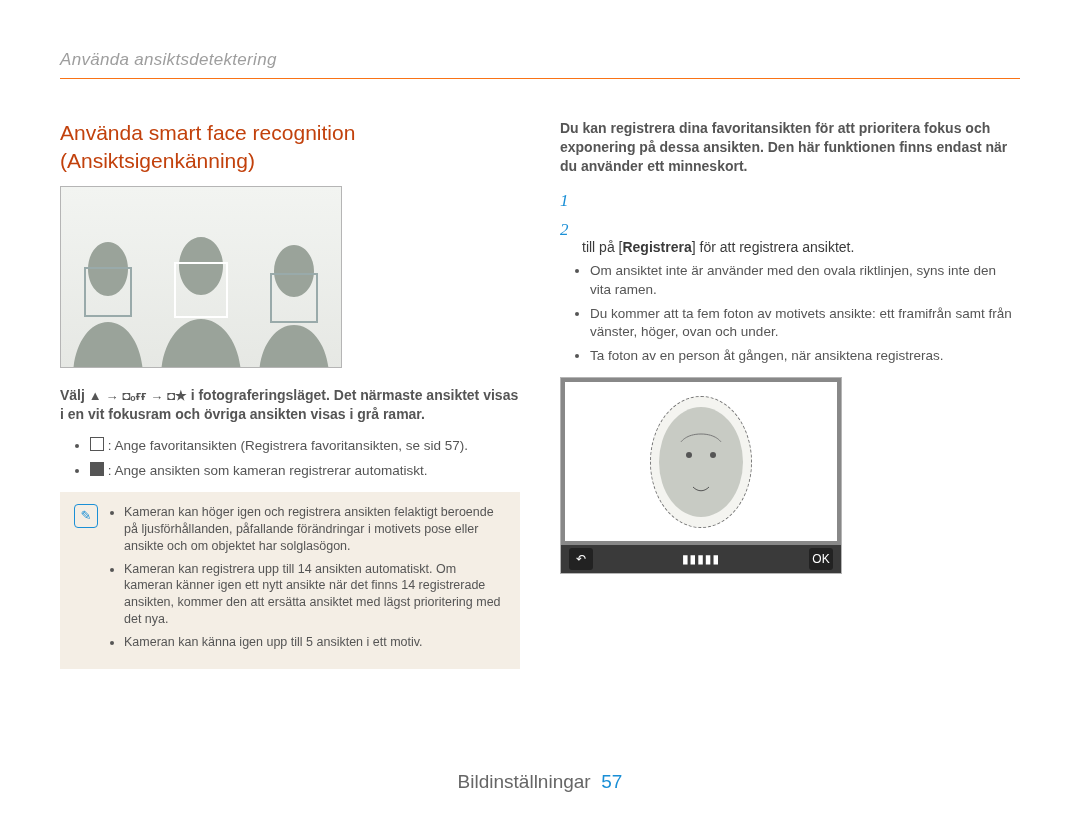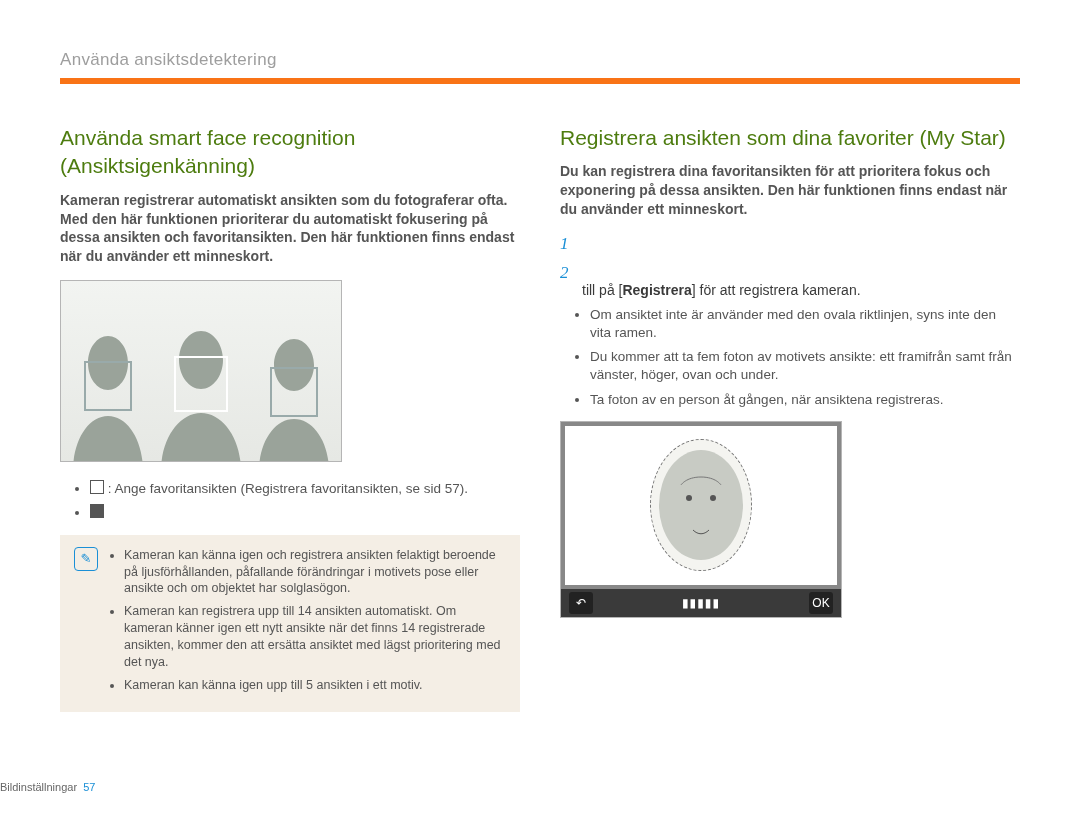--- a/index.html
+++ b/index.html
@@ -11,34 +11,35 @@
     height: 815px;
     box-sizing: border-box;
     padding: 50px 60px 30px 60px;
     position: relative;
   }
   .header {
     color: #9e9e9e;
     font-size: 17px;
     font-weight: 300;
     letter-spacing: 0.3px;
-    border-bottom: 6px solid #f97316;
+    border-bottom: 1px solid #f97316;
     padding-bottom: 8px;
     margin-bottom: 40px;
+    font-style: italic;
   }
   .columns {
     display: flex;
     gap: 40px;
   }
   .col {
     flex: 1;
     min-width: 0;
   }
   h2 {
-    color: #4d7c0f;
+    color: #c2410c;
     font-size: 21px;
     font-weight: 400;
     margin: 0 0 10px 0;
     line-height: 1.35;
   }
   .para {
     font-size: 14px;
     line-height: 1.35;
     margin: 0 0 14px 0;
     color: #555;
@@ -122,37 +123,36 @@
   }
   .note .marker {
     width:22px;height:22px;border:1px solid #1a8fd6;border-radius:4px;display:flex;align-items:center;justify-content:center;color:#1a8fd6;font-size:13px;flex:0 0 22px;
   }
   .note ul { margin:0; padding-left:16px;}
   .note li { font-size:12.5px; line-height:1.35; margin-bottom:6px; color:#555;}
   .icon-box { display:inline-block;width:12px;height:12px;border:1px solid #555;vertical-align:-1px;}
   .icon-box.filled{background:#555;}
   .footer {
     position:absolute;
-    bottom:22px; left:0; right:0; text-align:left; font-size:11px; color:#666;
+    bottom:22px; left:0; right:0; text-align:center; font-size:19px; color:#666;
   }
   .pagenum { color:#1a8fd6; }
   .smallicon { font-size:13px; }
   .btn-square{display:inline-flex;width:24px;height:22px;background:#222;color:#fff;align-items:center;justify-content:center;border-radius:3px;font-size:12px;}
   .dots{letter-spacing:1px;}
 </style>
 </head>
 <body>
 
 <div class="header">Använda ansiktsdetektering</div>
 
 <div class="columns">
 
   <div class="col">
     <h2>Använda smart face recognition (Ansiktsigenkänning)</h2>
-    <p class="para">Kameran registrerar automatiskt ansikten som du fotograferar ofta. Med den här funktionen prioriterar du automatiskt fokusering på dessa ansikten och favoritansikten. Den här funktionen finns endast när du använder ett minneskort.</p>
 
     <div class="fig">
       <div class="fig-inner fig-faces">
         <div class="person">
           <svg class="silhouette" viewBox="0 0 90 150">
               <path fill="#9aa39a" d="M45 15c11 0 20 12 20 27s-9 27-20 27-20-12-20-27 9-27 20-27zM10 150c0-30 15-55 35-55s35 25 35 55"></path>
             </svg>
           <div class="face-box gray" style="top:40px"></div>
         </div>
         <div class="person">
@@ -163,49 +163,57 @@
         </div>
         <div class="person">
           <svg class="silhouette" viewBox="0 0 90 150">
               <path fill="#9aa39a" d="M45 18c11 0 20 12 20 26s-9 26-20 26-20-12-20-26 9-26 20-26zM10 150c0-28 15-52 35-52s35 24 35 52"></path>
             </svg>
           <div class="face-box gray" style="top:46px"></div>
         </div>
       </div>
     </div>
 
+    <p class="para">
+      <span>Välj </span>
+      <span class="smallicon">▲</span>
+      <span class="smallicon">→</span>
+      <span class="smallicon">◘ₒғғ</span>
+      <span class="smallicon">→</span>
+      <span class="smallicon">◘★</span>
+      <span>   i fotograferingsläget. Det närmaste ansiktet visas i en vit fokusram och övriga ansikten visas i grå ramar.</span>
+    </p>
 
     <ul class="bullets">
       <li><span class="icon-box"></span><span> : Ange favoritansikten (Registrera favoritansikten, se sid 57).</span></li>
-      <li><span class="icon-box filled"></span></li>
+      <li><span class="icon-box filled"></span><span> : Ange ansikten som kameran registrerar automatiskt.</span></li>
     </ul>
 
     <div class="note">
       <div class="marker">✎</div>
       <ul>
-        <li>Kameran kan känna igen och registrera ansikten felaktigt beroende på ljusförhållanden, påfallande förändringar i motivets pose eller ansikte och om objektet har solglasögon.</li>
+        <li>Kameran kan höger igen och registrera ansikten felaktigt beroende på ljusförhållanden, påfallande förändringar i motivets pose eller ansikte och om objektet har solglasögon.</li>
         <li>Kameran kan registrera upp till 14 ansikten automatiskt. Om kameran känner igen ett nytt ansikte när det finns 14 registrerade ansikten, kommer den att ersätta ansiktet med lägst prioritering med det nya.</li>
         <li>Kameran kan känna igen upp till 5 ansikten i ett motiv.</li>
       </ul>
     </div>
   </div>
 
   <div class="col">
-    <h2>Registrera ansikten som dina favoriter (My Star)</h2>
     <p class="para">Du kan registrera dina favoritansikten för att prioritera fokus och exponering på dessa ansikten. Den här funktionen finns endast när du använder ett minneskort.</p>
 
     <div class="step">
       <span class="num">1</span>
     </div>
 
     <div class="step">
       <span class="num">2</span>
       <div>
         <br>
-        <span>till på [</span><b>Registrera</b><span>] för att registrera kameran.</span>
+        <span>till på [</span><b>Registrera</b><span>] för att registrera ansiktet.</span>
       </div>
     </div>
 
     <ul class="bullets">
       <li>Om ansiktet inte är använder med den ovala riktlinjen, syns inte den vita ramen.</li>
       <li>Du kommer att ta fem foton av motivets ansikte: ett framifrån samt från vänster, höger, ovan och under.</li>
       <li>Ta foton av en person åt gången, när ansiktena registreras.</li>
     </ul>
 
     <div class="fig">

